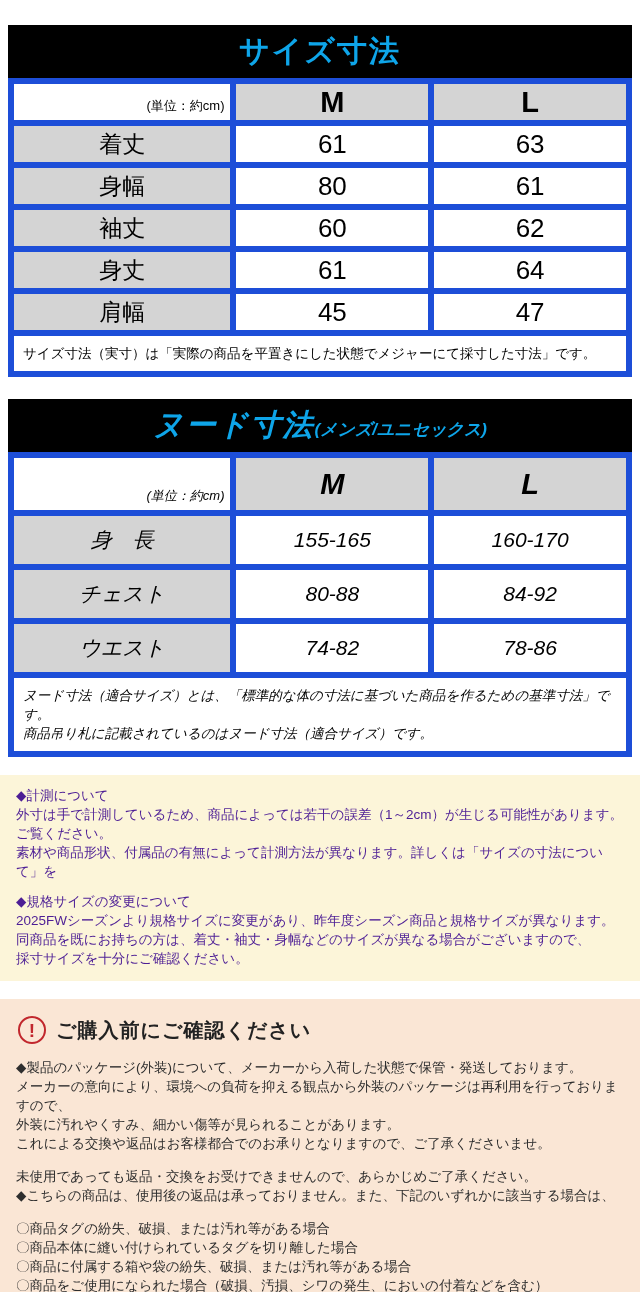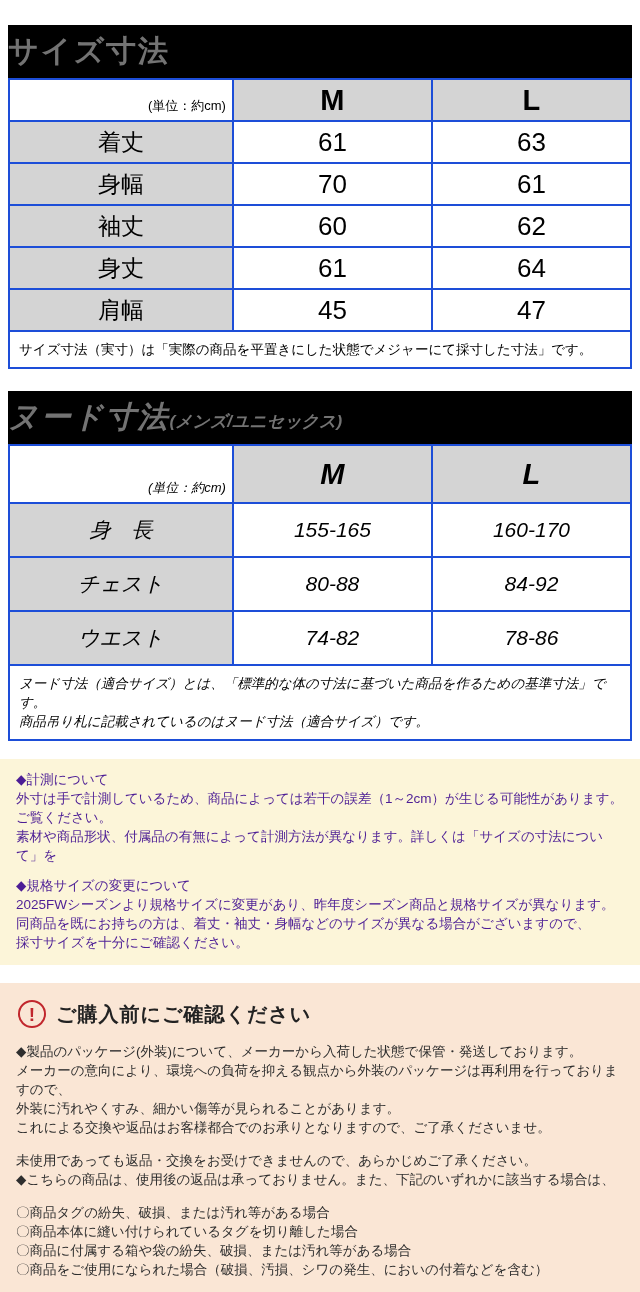--- a/index.html
+++ b/index.html
@@ -1,30 +1,30 @@
 <!DOCTYPE html>
 <html><head>
 <meta charset="utf-8">
 <style>
   * { box-sizing: border-box; margin: 0; padding: 0; }
   html, body { background: #ffffff; }
   body { width: 640px; font-family: "Liberation Sans", "DejaVu Sans", sans-serif; }
   .page { width: 640px; height: 1292px; background: #ffffff; padding-top: 25px; overflow: hidden; }
 
   .tbl-wrap { width: 624px; margin: 0 auto; }
-  .bar { background: #000000; color: #737373; height: 53px; display: flex; align-items: center; }
+  .bar { background: #000000; color: #0ea5e9; height: 53px; display: flex; align-items: center; justify-content: center; }
   .bar-inner { display: flex; align-items: baseline; }
   .bar-title { font-size: 30px; font-weight: bold; letter-spacing: 2px; }
   .bar-suffix { font-size: 17px; font-weight: bold; }
 
   table { width: 100%; border-collapse: collapse; table-layout: fixed; }
   col.c-label { width: 36%; }
   col.c-m { width: 32%; }
   col.c-l { width: 32%; }
-  td, th { border: 2px solid #1d4ed8; text-align: center; vertical-align: middle; }
+  td, th { border: 6px solid #1d4ed8; text-align: center; vertical-align: middle; }
 
   .unit-cell { background: #ffffff; text-align: right; vertical-align: bottom; font-size: 13px; padding: 0 6px 5px 0; color: #000; font-weight: 400; }
   .size-th { background: #d4d4d4; font-size: 29px; font-weight: 600; color: #000; }
   .t1 .head-row { height: 42px; }
   .t1 .data-row { height: 42px; }
   .t1 .row-label { background: #d4d4d4; font-size: 23px; font-weight: 500; }
   .t1 .val { background: #ffffff; font-size: 26px; font-weight: 400; }
   .note-cell { background: #ffffff; text-align: left; font-size: 13.5px; padding: 8px 9px; line-height: 19px; font-weight: 400; }
   .t1 .note-row { height: 37px; }
 
@@ -70,21 +70,21 @@
         <th class="size-th">M</th>
         <th class="size-th">L</th>
       </tr>
       <tr class="data-row">
         <td class="row-label">着丈</td>
         <td class="val">61</td>
         <td class="val">63</td>
       </tr>
       <tr class="data-row">
         <td class="row-label">身幅</td>
-        <td class="val">70</td>
+        <td class="val">80</td>
         <td class="val">61</td>
       </tr>
       <tr class="data-row">
         <td class="row-label">袖丈</td>
         <td class="val">60</td>
         <td class="val">62</td>
       </tr>
       <tr class="data-row">
         <td class="row-label">身丈</td>
         <td class="val">61</td>

